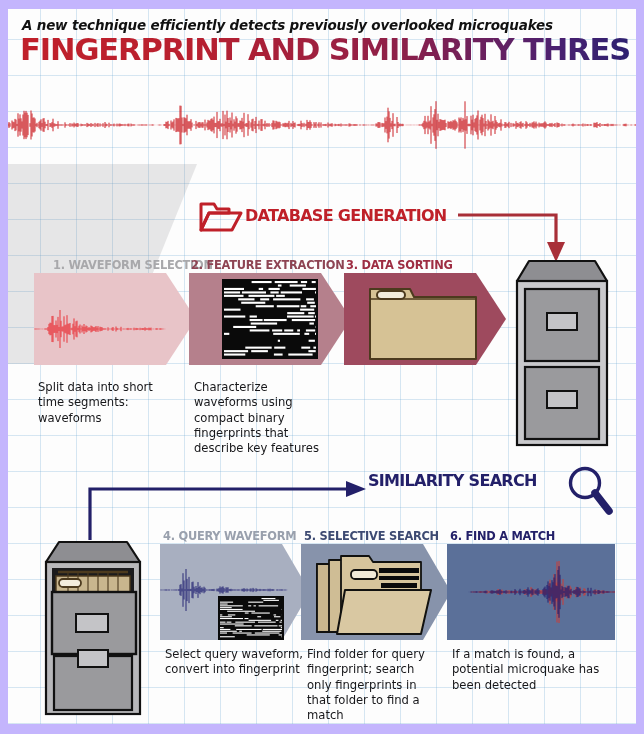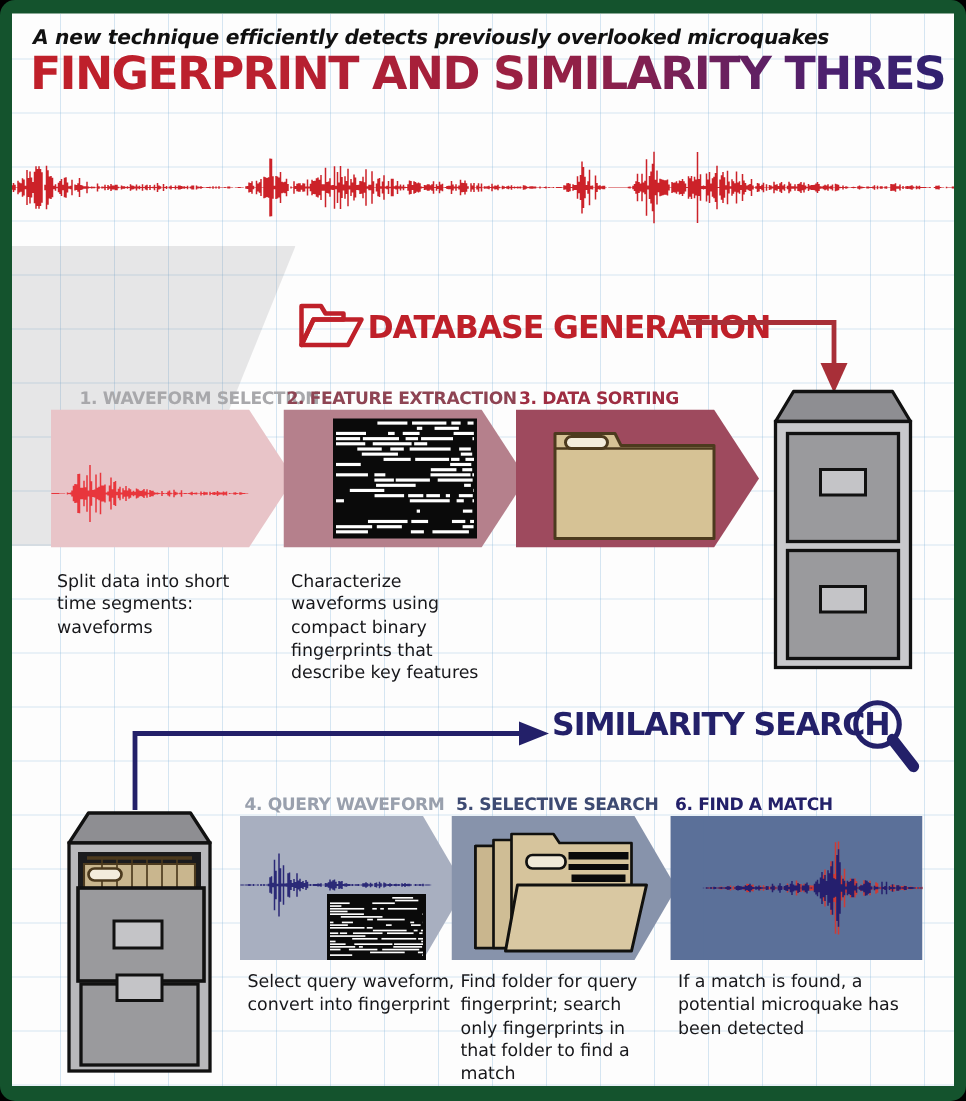--- a/index.html
+++ b/index.html
@@ -1,18 +1,18 @@
 <!DOCTYPE html>
 <html><head>
 <meta charset="utf-8">
 <style>
   html,body{margin:0;padding:0;background:#000;}
   body{width:644px;height:734px;overflow:hidden;font-family:"Liberation Sans",sans-serif;}
 
-  #frame{position:relative;width:644px;height:734px;background:#14532d;box-sizing:border-box;padding:9px 8px 10px 8px;border-radius:10px;}
+  #frame{position:relative;width:644px;height:734px;background:#c4b5fd;box-sizing:border-box;padding:9px 8px 10px 8px;}
   #canvas{position:relative;width:628px;height:715px;background:#fdfdfd;overflow:hidden;}
 
   
   #grid{position:absolute;inset:0;
     background-image:
       linear-gradient(to right, rgba(120,175,215,.30) 1px, transparent 1px),
       linear-gradient(to bottom, rgba(120,175,215,.30) 1px, transparent 1px);
     background-size:36px 36px;background-position:-4px -6px;pointer-events:none;}
 
   
@@ -28,21 +28,21 @@
   
   #seismo{position:absolute;left:0;top:76px;width:628px;height:78px;}
 
   
   #wash{position:absolute;left:0;top:155px;width:270px;height:200px;
     background:rgba(120,120,122,.17);
     clip-path:polygon(0 0,70% 0,40% 100%,0 100%);pointer-events:none;}
 
   
   .sect-head{position:absolute;font-family:"DejaVu Sans",sans-serif;font-weight:700;
-    font-size:21px;letter-spacing:-.7px;white-space:nowrap;}
+    font-size:16px;letter-spacing:-.7px;white-space:nowrap;}
   #db-head{left:237px;top:197px;color:#bf2029;}
   #ss-head{left:360px;top:462px;color:#232069;}
   #db-folder-icon{position:absolute;left:191px;top:191px;}
   #ss-glass-icon{position:absolute;left:558px;top:456px;}
 
   
   #conn-red{position:absolute;left:300px;top:195px;}
   #conn-blue{position:absolute;left:60px;top:465px;}
 
   

